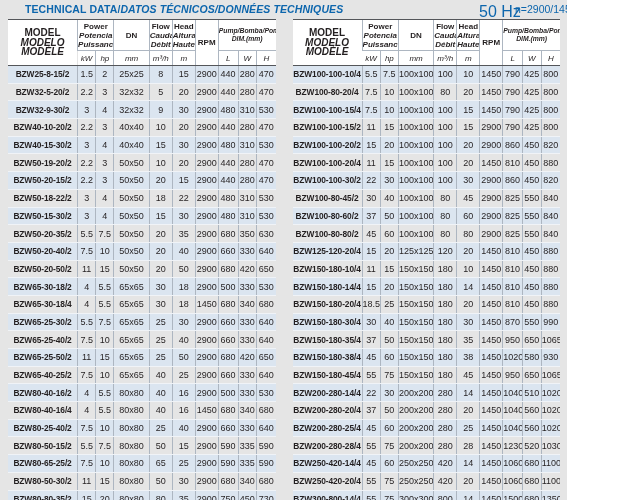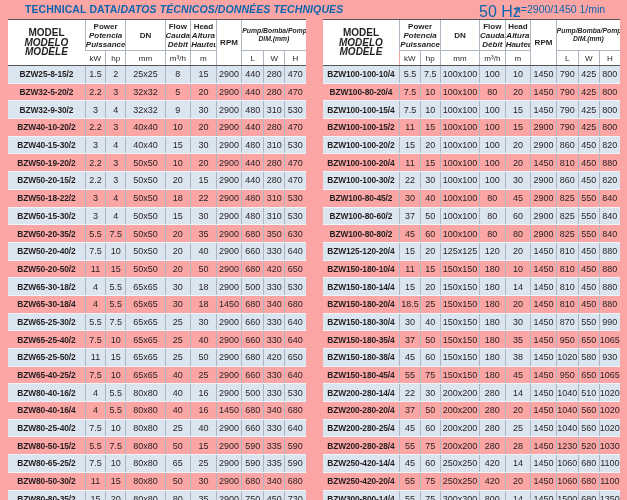--- a/index.html
+++ b/index.html
@@ -1,17 +1,17 @@
 <!DOCTYPE html>
 <html><head>
 <meta charset="utf-8">
 <style>
   html,body{margin:0;padding:0;background:#ffffff;}
   .page{
-    position:relative;width:627px;height:500px;background:#fca5a5;
+    position:relative;width:567px;height:500px;background:#e5e5e5;
     font-family:"Liberation Sans",sans-serif;color:#231f20;overflow:hidden;
   }
   .topbar{position:absolute;top:2px;left:0;right:0;height:15px;}
   .title{position:absolute;left:25px;top:1px;font-size:10.5px;font-weight:bold;color:#0d66ad;white-space:nowrap;letter-spacing:.1px;}
   .title .it{font-style:italic;}
   .hz{position:absolute;left:479px;top:1px;font-size:16px;font-weight:normal;color:#0d66ad;white-space:nowrap;}
   .speed{position:absolute;left:515px;top:1px;font-size:10.5px;font-weight:normal;color:#0d66ad;white-space:nowrap;}
 
   .tables{position:absolute;top:19px;left:8px;right:7px;display:flex;gap:17px;}
   .slot{flex:1 1 0;min-width:0;}
@@ -21,21 +21,21 @@
     text-align:center;vertical-align:middle;padding:0;overflow:hidden;white-space:nowrap;
   }
   
   thead th{
     font-size:8px;line-height:9px;font-weight:bold;
     border-left:1px solid #adb6c1;
     border-top:1.5px solid #54565a;
     background:#ffffff;
   }
   thead th:first-child{border-left:none;}
-  thead tr.units th{border-top:none;height:14px;font-weight:normal;font-size:8px;}
+  thead tr.units th{border-top:none;height:14px;font-weight:normal;font-size:8px;font-style:italic;}
   thead tr:first-child th{height:30px;}
   th.lbl{border-bottom:1px solid #adb6c1;}
   th.model, th.rpm{border-bottom:1.5px solid #54565a;}
   thead tr.units th{border-bottom:1.5px solid #54565a;}
   th .ln{display:block;}
   th .it{font-style:italic;}
   th.model .ln{font-size:10px;line-height:9.5px;}
   th.dim .ln{font-size:6.8px;line-height:8px;}
   
   tbody td{

